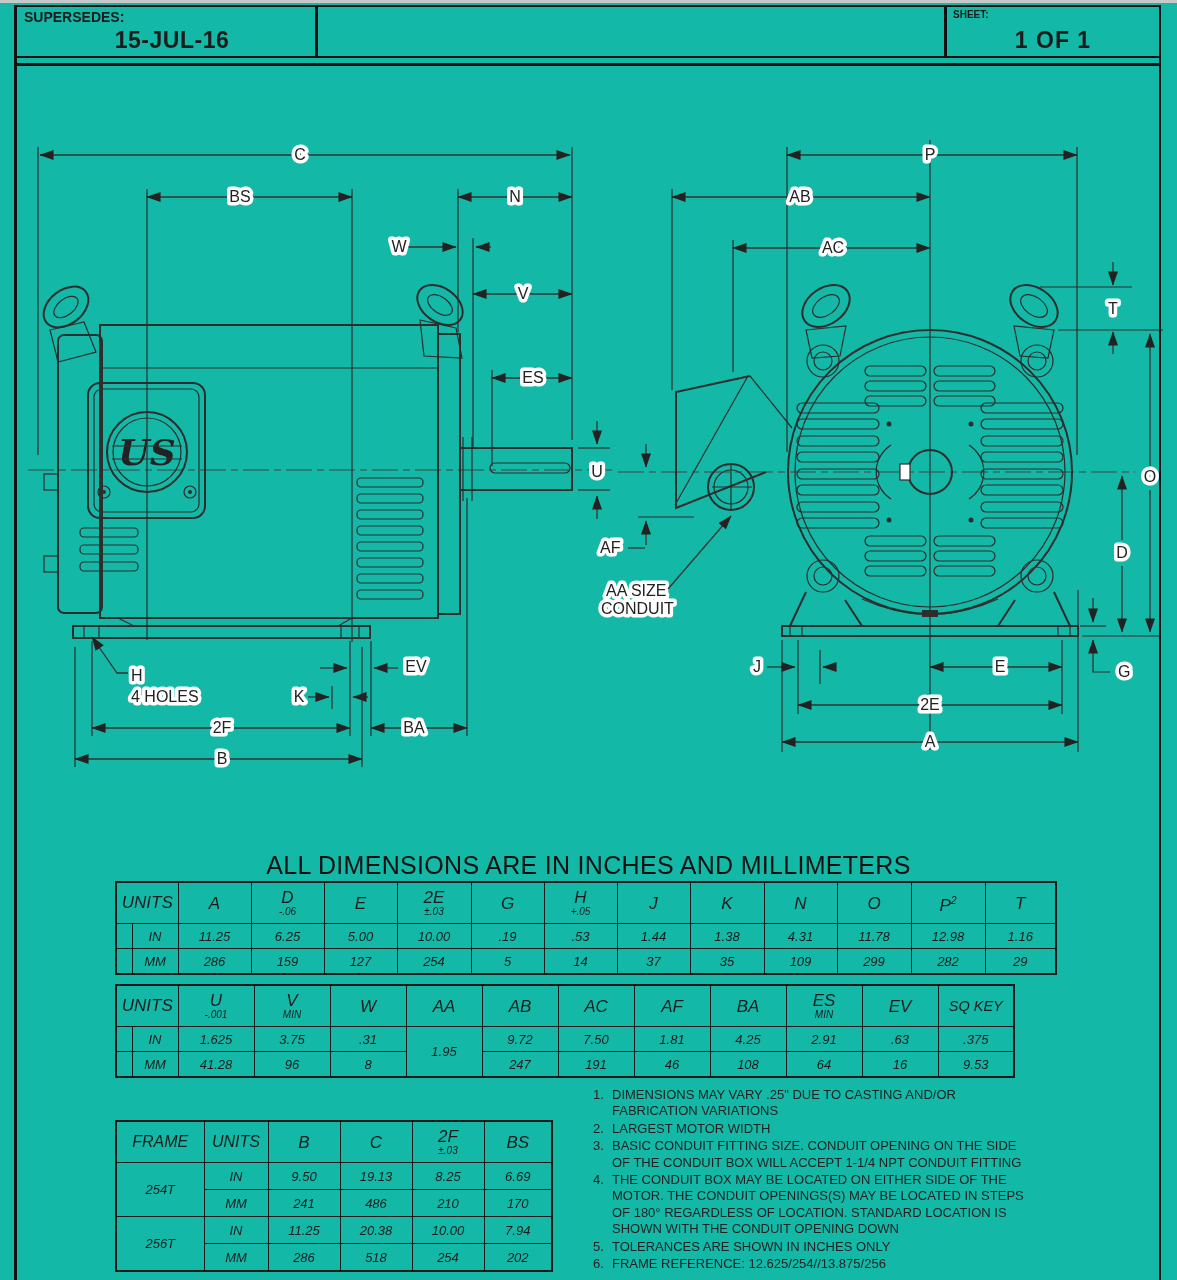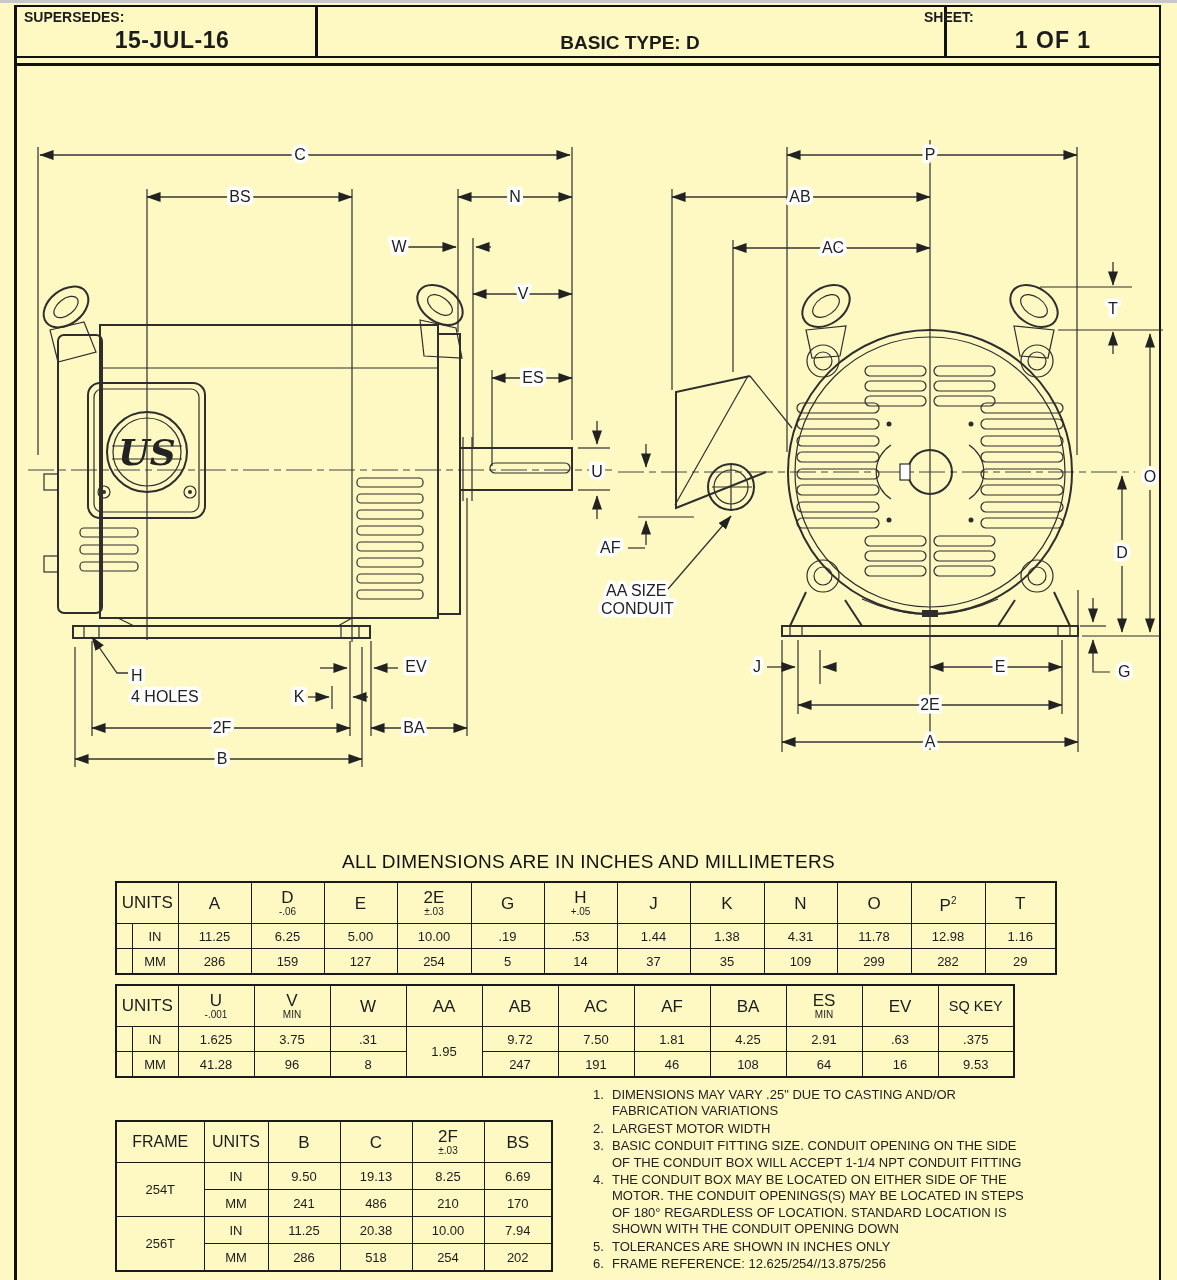--- a/index.html
+++ b/index.html
@@ -1,34 +1,34 @@
 <!DOCTYPE html>
 <html><head>
 <meta charset="utf-8">
 <style>
   html,body{margin:0;padding:0;background:#e9e9e9;}
-  #sheet{position:relative;width:1177px;height:1280px;background:#fef9c3;overflow:hidden;
+  #sheet{position:relative;width:1177px;height:1280px;background:#14b8a6;overflow:hidden;
          font-family:"Liberation Sans",sans-serif;color:#1c1c1c;}
   .abs{position:absolute;}
   #topstrip{left:0;top:0;width:1177px;height:3px;background:#c8c8c8;}
   #hdrbox{left:14px;top:5px;width:1147px;height:53px;border:2.5px solid #111;box-sizing:border-box;}
   .hdr-div{position:absolute;top:0;bottom:0;width:2.5px;background:#111;}
   #hdr-sup-label{left:24px;top:9px;font-size:14px;font-weight:bold;}
   #hdr-sup-date{left:14px;top:27px;width:316px;text-align:center;font-size:23px;font-weight:bold;letter-spacing:.5px;}
   #hdr-frame{left:315px;top:9px;width:630px;text-align:center;font-size:19px;font-weight:bold;}
   #hdr-type{left:315px;top:32px;width:630px;text-align:center;font-size:19px;font-weight:bold;}
-  #hdr-sheet-label{left:924px;top:9px;font-size:14px;font-weight:bold;}
+  #hdr-sheet-label{left:953px;top:9px;font-size:10px;font-weight:bold;}
   #hdr-sheet-val{left:945px;top:27px;width:216px;text-align:center;font-size:23px;font-weight:bold;letter-spacing:1px;}
   #hline2{left:14px;top:63px;width:1147px;height:2.5px;background:#111;}
   #lborder{left:14px;top:5px;width:2.5px;height:1275px;background:#111;}
   #rborder{left:1158.5px;top:5px;width:2.5px;height:1275px;background:#111;}
   #drawsvg{left:14px;top:66px;}
-  #dimheading{left:0;top:851px;width:1177px;text-align:center;font-size:19px;letter-spacing:.3px;color:#111;}
+  #dimheading{left:0;top:851px;width:1177px;text-align:center;font-size:25px;letter-spacing:.3px;color:#111;}
   
-  .tblwrap{position:absolute;}
+  .tblwrap{position:absolute;font-style:italic;}
   table.dim{border-collapse:collapse;table-layout:fixed;}
   table.dim th,table.dim td{border:1.5px solid #1a1a1a;text-align:center;vertical-align:middle;
       padding:0;font-weight:normal;color:#1c1c1c;overflow:hidden;}
   table.dim{border:2.5px solid #1a1a1a;}
   .hrow th{height:40px;font-size:17px;}
   .drow td{height:24px;font-size:13px;}
   .d3row td{height:26px;font-size:13px;}
   .ht{font-size:17px;line-height:17px;}
   .hs{font-size:10px;line-height:11px;}
   .hsup{font-size:10px;vertical-align:super;}
@@ -53,21 +53,20 @@
 
 <div id="sheet">
   <div class="abs" id="topstrip"></div>
 
   <div class="abs" id="hdrbox">
     <div class="hdr-div" style="left:299px"></div>
     <div class="hdr-div" style="left:928px"></div>
   </div>
   <div class="abs" id="hdr-sup-label">SUPERSEDES:</div>
   <div class="abs" id="hdr-sup-date">15-JUL-16</div>
-  <div class="abs" id="hdr-type">BASIC TYPE: D</div>
   <div class="abs" id="hdr-sheet-label">SHEET:</div>
   <div class="abs" id="hdr-sheet-val">1 OF 1</div>
   <div class="abs" id="hline2"></div>
   <div class="abs" id="lborder"></div>
   <div class="abs" id="rborder"></div>
 
   <svg class="abs" id="drawsvg" width="1149" height="780" viewBox="14 66 1149 780" xmlns="http://www.w3.org/2000/svg">
     <defs>
       <marker id="ar" viewBox="0 0 10 7" refX="9.5" refY="3.5" markerWidth="11" markerHeight="8" orient="auto-start-reverse">
           <path d="M0,0L10,3.5L0,7Z" fill="#222"></path>

